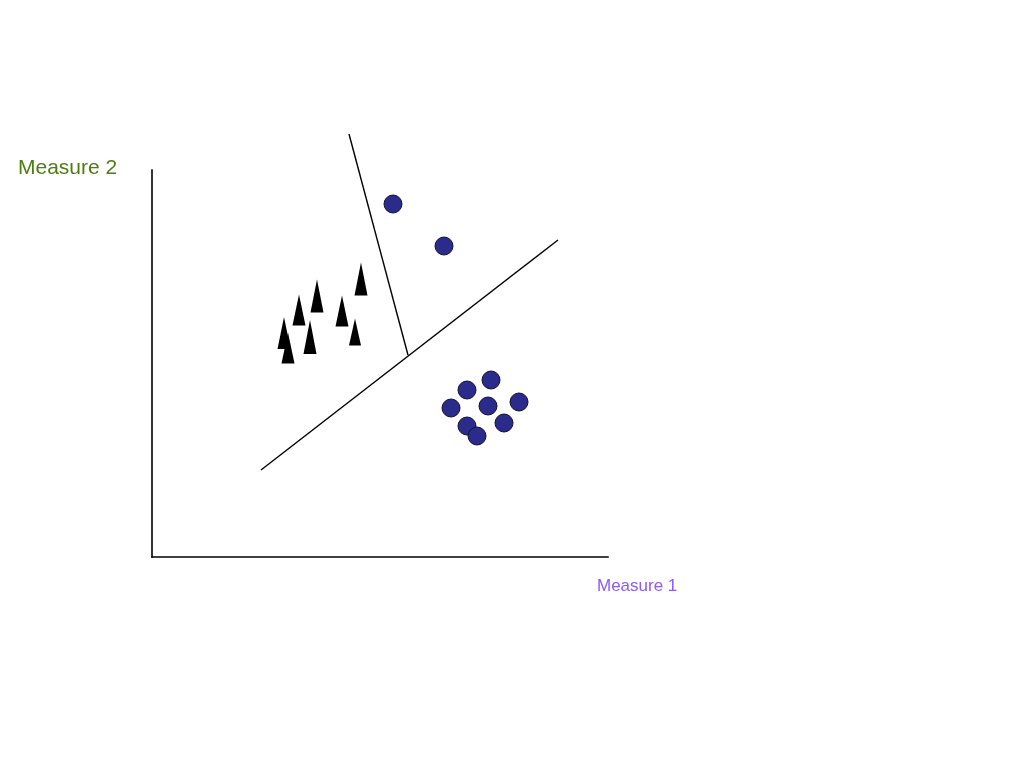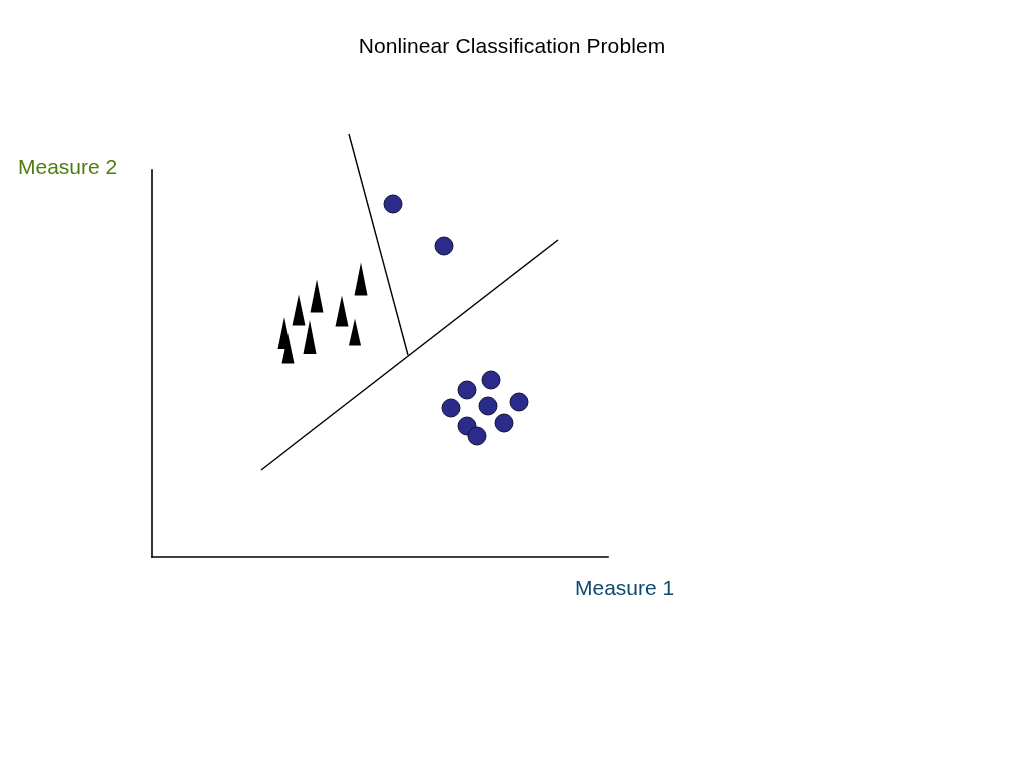--- a/index.html
+++ b/index.html
@@ -37,40 +37,39 @@
   #ylabel {
     position: absolute;
     left: 18px;
     top: 155px;
     font-size: 21px;
     color: #4d7c0f;
     white-space: nowrap;
   }
   #xlabel {
     position: absolute;
-    left: 575px;
+    left: 597px;
     top: 576px;
-    font-size: 21px;
-    color: #0c4a6e;
+    font-size: 17px;
+    color: #8b5cf6;
     white-space: nowrap;
   }
   #plot-svg {
     position: absolute;
     left: 0;
     top: 0;
     width: 1024px;
     height: 768px;
   }
 </style>
 </head>
 <body>
 
 <div id="slide">
 
-  <div id="chart-title">Nonlinear Classification Problem</div>
 
   <div id="ylabel">Measure 2</div>
 
   <div id="xlabel">Measure 1</div>
 
   <svg id="plot-svg" viewBox="0 0 1024 768">
     <g id="axes-group">
       <line id="y-axis-line" stroke="#000000" stroke-width="1.6" stroke-linecap="square" x1="152" y1="170" x2="152" y2="557"></line>
       <line id="x-axis-line" stroke="#000000" stroke-width="1.6" stroke-linecap="square" x1="152" y1="557" x2="608" y2="557"></line>
     </g>

